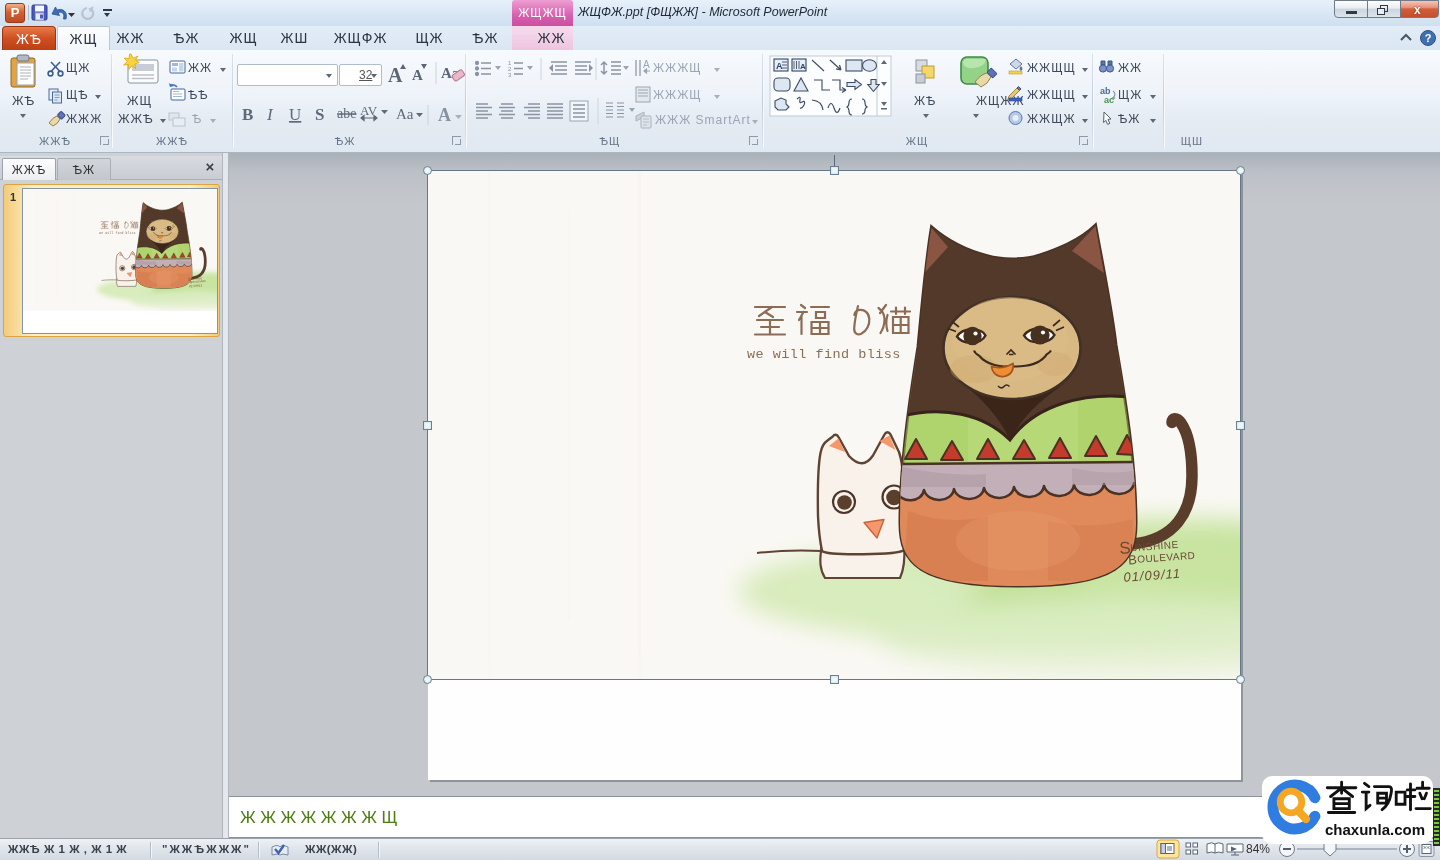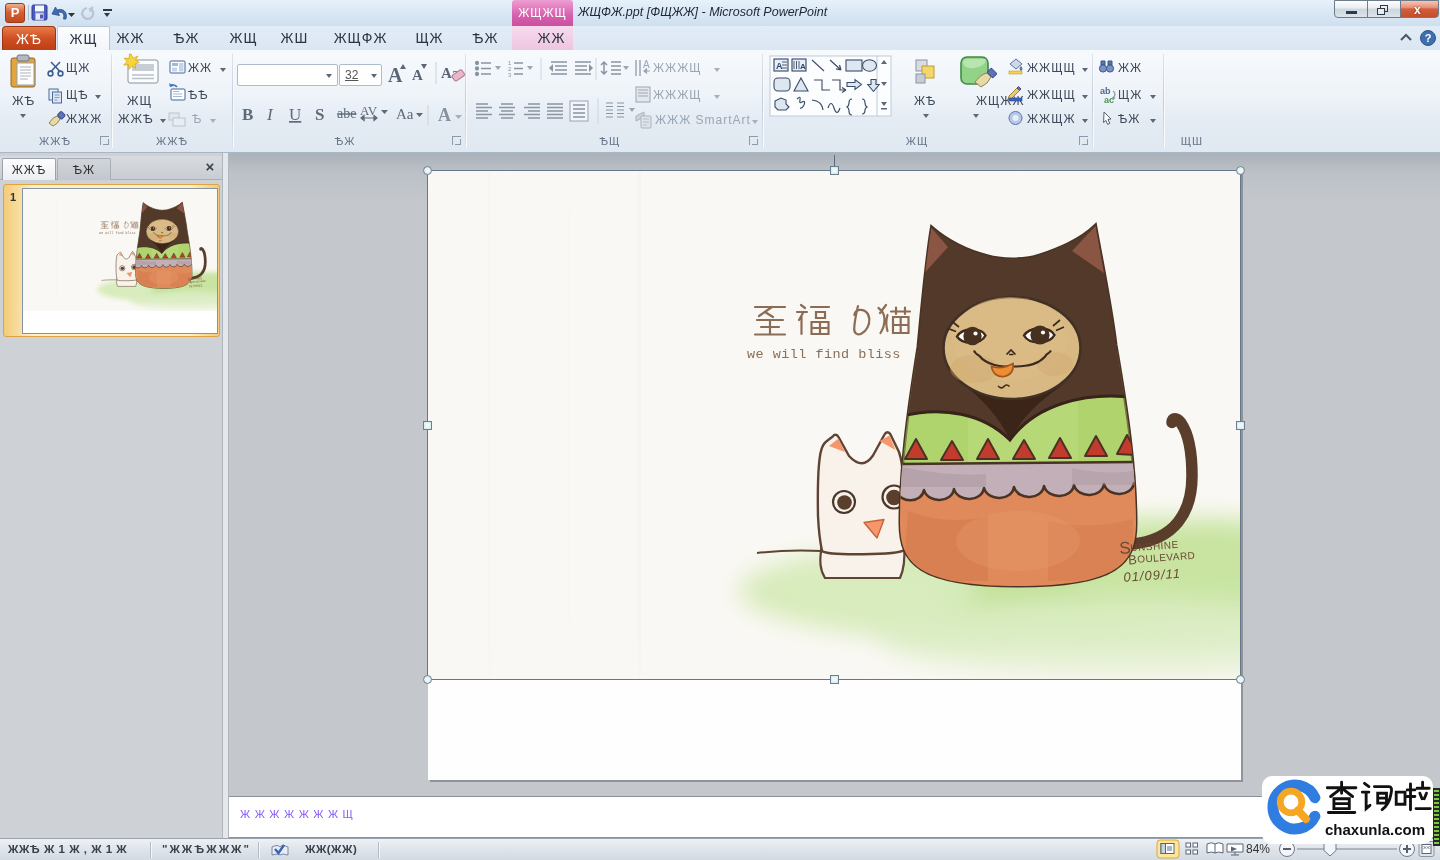--- a/index.html
+++ b/index.html
@@ -71,21 +71,21 @@
   box-shadow:2px 2px 0 rgba(100,106,114,.55);}
 #slideimg{left:0;top:0;width:813px;height:509px;}
 .selrect{position:absolute;left:427px;top:170px;width:814px;height:510px;border:1.5px solid #64788a;}
 .hcirc{position:absolute;width:9px;height:9px;border-radius:50%;background:#eef7f9;border:1px solid #6d7f8f;box-shadow:inset 0 0 2px #b3d3da;}
 .hsq{position:absolute;width:9px;height:9px;background:#eef7f9;border:1px solid #6d7f8f;box-shadow:inset 0 0 2px #b3d3da;}
 #rotstem{left:834px;top:155px;width:1px;height:16px;background:#5a6b7a;}
 
 
 #notes{left:229px;top:796px;width:1211px;height:42px;background:#fff;
   border-top:1px solid #8a929c;border-bottom:1px solid #8a929c;}
-#notes-text{left:11px;top:11px;font-size:11px;color:#8b5cf6;letter-spacing:4.5px;}
+#notes-text{left:11px;top:11px;font-size:17px;color:#4d7c0f;letter-spacing:4.5px;}
 
 
 #statusbar{left:0;top:838px;width:1440px;height:22px;
   background:linear-gradient(#eef1f5,#dfe4ea 50%,#d4dae2);border-top:1px solid #9aa2ac;
   font-size:11.5px;color:#39424e;}
 .ssep{position:absolute;top:3px;width:1px;height:16px;background:#b4bcc6;box-shadow:1px 0 0 #f4f6f9;}
 .sitem{position:absolute;top:4px;letter-spacing:0.5px;font-weight:bold;}
 
 
 #watermark{left:1262px;top:776px;width:171px;height:68px;background:#fff;border-radius:10px;}
@@ -182,21 +182,21 @@
     <div class="rtext" style="left:188px;top:11px;">ЖЖ</div>
       <div class="darr" style="left:220px;top:18px;"></div>
     <div class="rtext" style="left:188px;top:38px;">ѢѢ</div>
     <div class="rtext-g" style="left:192px;top:62px;">Ѣ</div>
       <div class="darr-g" style="left:210px;top:69px;"></div>
 
     <div class="combo" style="left:237px;top:14px;width:101px;">
         <div class="darr" style="position:absolute;right:5px;top:9px;"></div>
       </div>
     <div class="combo" style="left:339px;top:14px;width:43px;color:#555;font-size:12px;">
-        <span style="position:absolute;left:5px;top:3px;text-decoration:underline;">32</span>
+        <span style="position:absolute;left:19px;top:3px;text-decoration:underline;">32</span>
         <div class="darr" style="position:absolute;right:4px;top:9px;"></div>
       </div>
 
     <div class="rtext-g" style="left:653px;top:11px;">ЖЖЖЩ</div>
       <div class="darr-g" style="left:714px;top:18px;"></div>
     <div class="rtext-g" style="left:653px;top:38px;">ЖЖЖЩ</div>
       <div class="darr-g" style="left:714px;top:45px;"></div>
     <div class="rtext-g" style="left:655px;top:63px;">ЖЖЖ SmartArt</div>
       <div class="darr-g" style="left:752px;top:70px;"></div>
 

